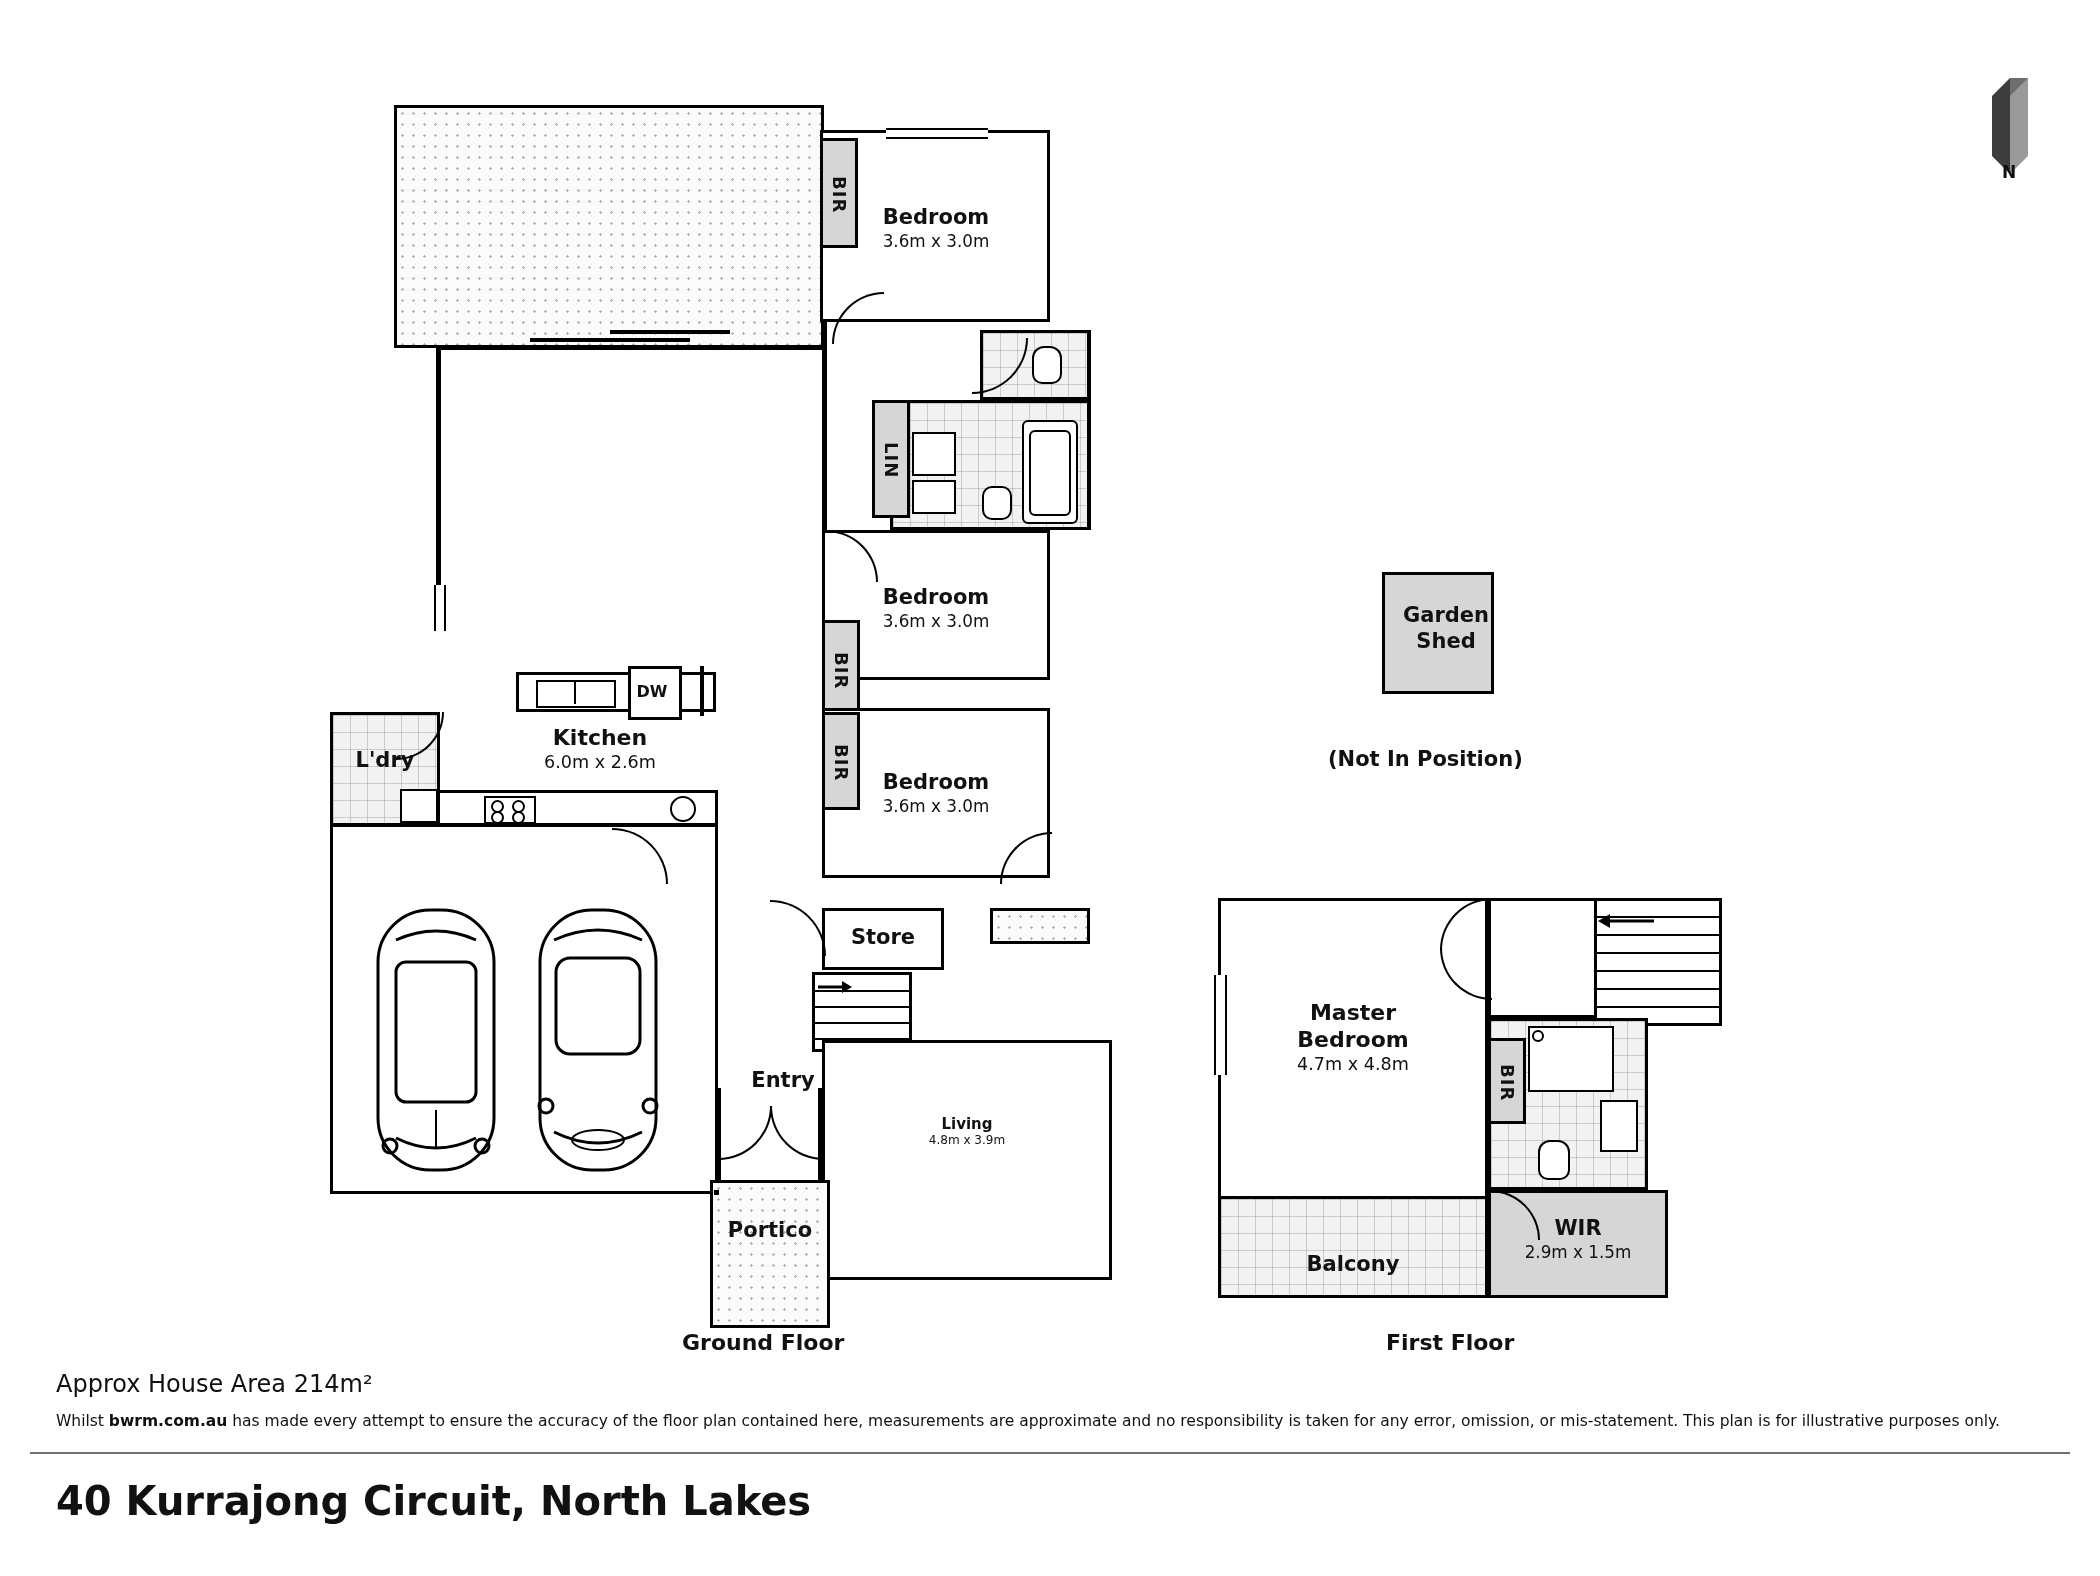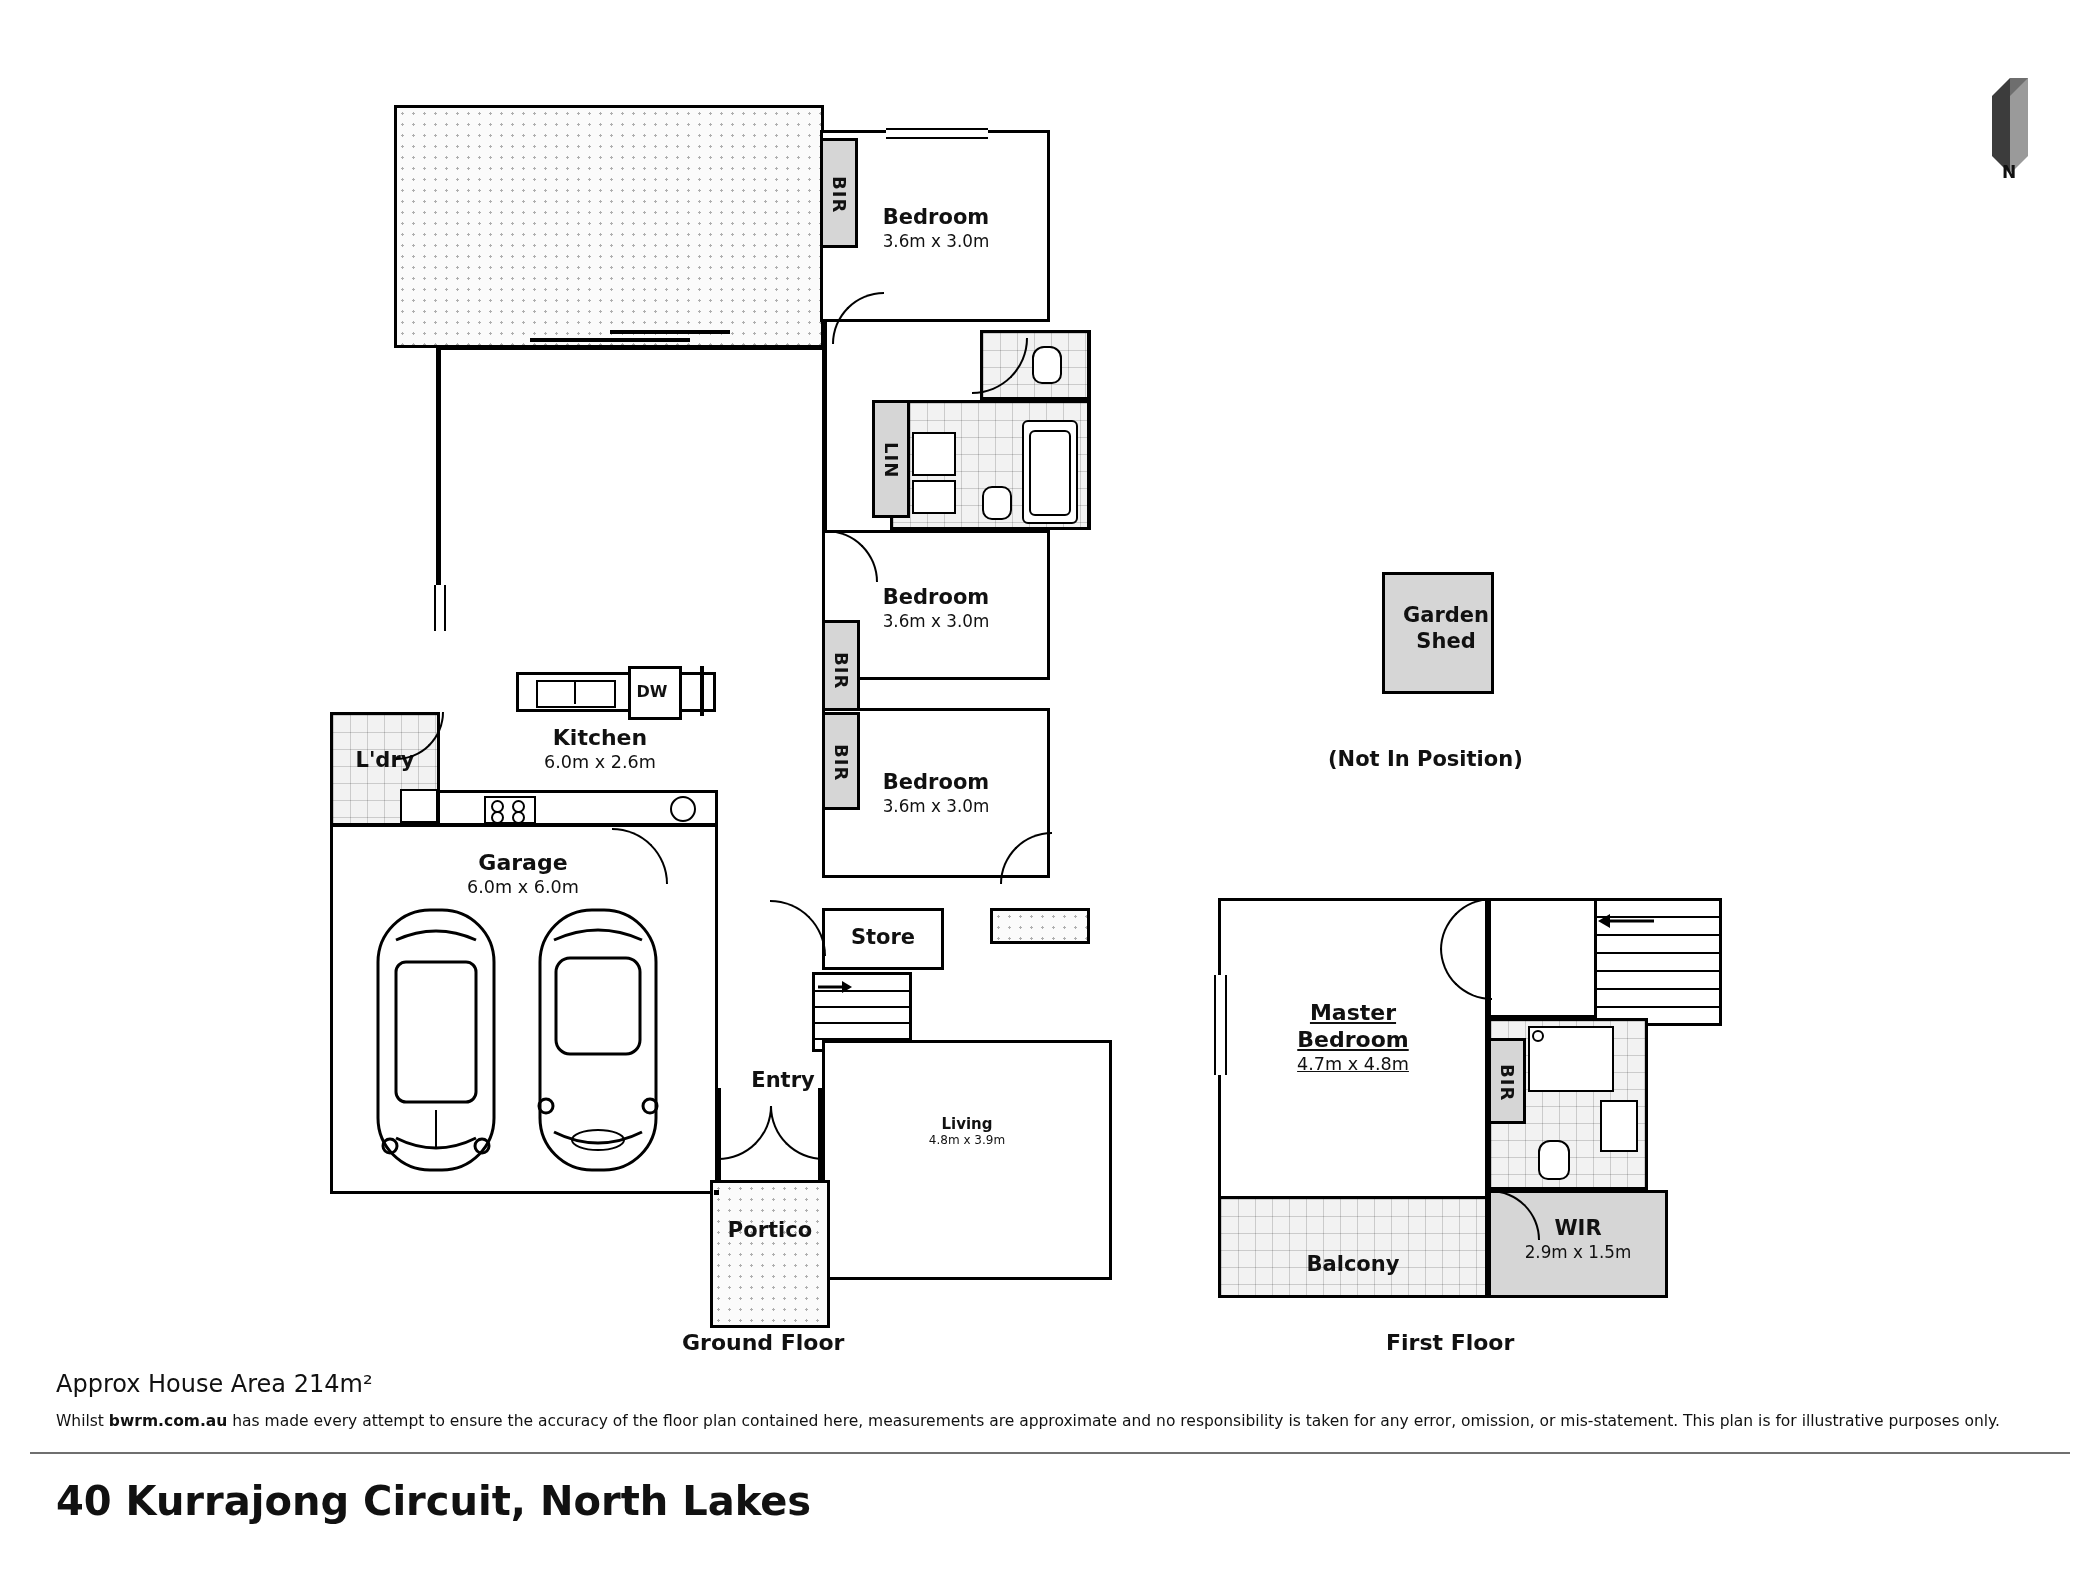--- a/index.html
+++ b/index.html
@@ -241,24 +241,20 @@
   <div style="position:absolute; left:670px; top:796px; width:22px; height:22px; border:2px solid #000; border-radius:50%;"></div>
 
   <div class="room tile" style="left:330px; top:712px; width:110px; height:114px;"></div>
   <div class="label" style="left:330px; top:748px; width:110px; font-size:21px;">
     <span>L'dry</span>
   </div>
   <div style="position:absolute; left:400px; top:789px; width:34px; height:30px; border:2px solid #000; background:#fff;"></div>
   <div class="swing sw-br" style="left:396px; top:712px; width:46px; height:46px;"></div>
 
   <div class="room" style="left:330px; top:824px; width:388px; height:370px;"></div>
-  <div class="label" style="left:368px; top:850px; width:310px; font-size:22px;">
-    <span>Garage</span>
-    <span class="dim">6.0m x 6.0m</span>
-  </div>
 
   <svg style="position:absolute; left:368px; top:900px;" width="136" height="280" viewBox="0 0 136 280">
     <rect x="10" y="10" width="116" height="260" rx="52" fill="none" stroke="#000" stroke-width="3"></rect>
     <rect x="28" y="62" width="80" height="140" rx="10" fill="none" stroke="#000" stroke-width="3"></rect>
     <path d="M28 40 Q68 22 108 40" fill="none" stroke="#000" stroke-width="3"></path>
     <path d="M28 238 Q68 258 108 238" fill="none" stroke="#000" stroke-width="3"></path>
     <line x1="68" y1="210" x2="68" y2="248" stroke="#000" stroke-width="2"></line>
     <circle cx="22" cy="246" r="7" fill="none" stroke="#000" stroke-width="3"></circle>
     <circle cx="114" cy="246" r="7" fill="none" stroke="#000" stroke-width="3"></circle>
   </svg>
@@ -315,21 +311,21 @@
   <div class="room fillgrey" style="left:1382px; top:572px; width:112px; height:122px;"></div>
   <div class="label" style="left:1382px; top:603px; width:128px; font-size:21px;">
     <span>Garden</span><br>
     <span>Shed</span>
   </div>
   <div class="note" style="left:1328px; top:747px;">(Not In Position)</div>
 
   <div class="floor-title" style="left:682px; top:1330px;">Ground Floor</div>
 
   <div class="room" style="left:1218px; top:898px; width:270px; height:310px;"></div>
-  <div class="label" style="left:1228px; top:1000px; width:250px; font-size:22px;text-decoration:underline;">
+  <div class="label" style="left:1228px; top:1000px; width:250px; font-size:22px;">
     <span>Master</span><br>
     <span>Bedroom</span>
     <span class="dim">4.7m x 4.8m</span>
   </div>
   <div class="thinline" style="left:1214px; top:975px; width:9px; height:100px; background:#fff; border-left:2px solid #000; border-right:2px solid #000;"></div>
   <div class="thinline" style="left:1280px; top:1196px; width:110px; height:9px; background:#fff; border-top:2px solid #000; border-bottom:2px solid #000;"></div>
 
   <div class="room" style="left:1488px; top:898px; width:192px; height:120px;"></div>
   <div class="room" style="left:1594px; top:898px; width:128px; height:128px;"></div>
   <div class="thinline" style="left:1596px; top:916px; width:124px; height:2px;"></div>

